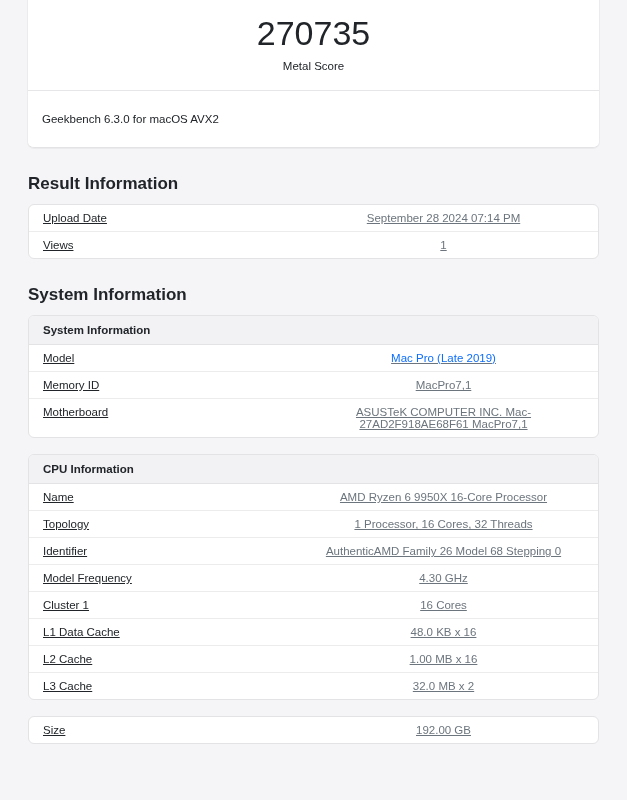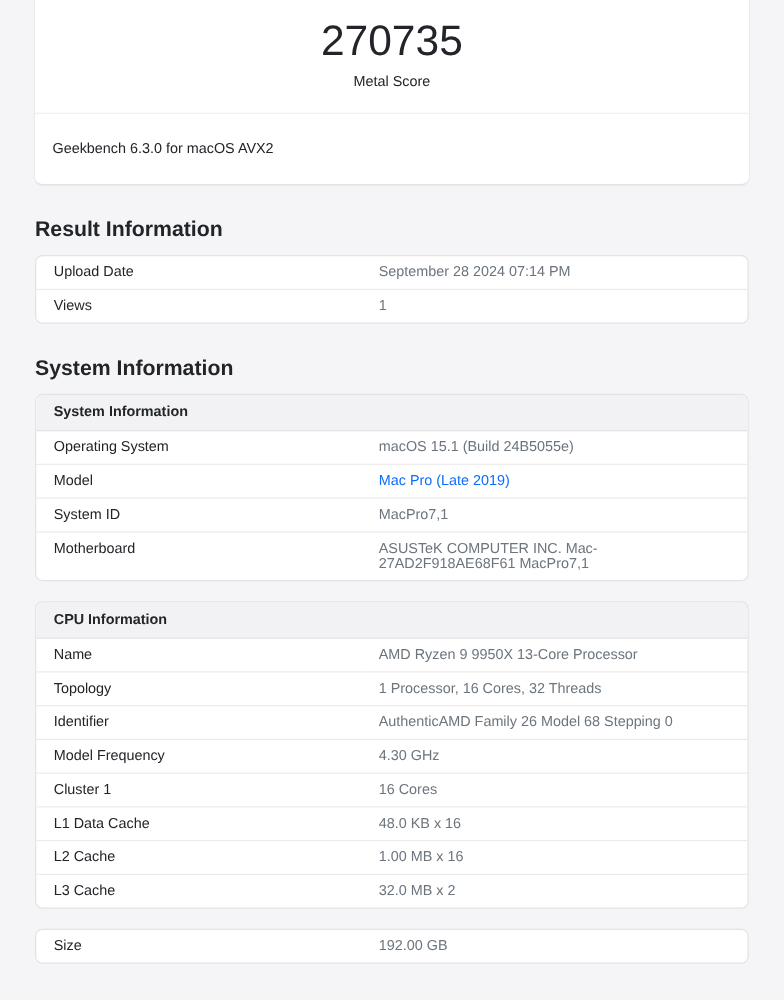--- a/index.html
+++ b/index.html
@@ -89,27 +89,29 @@
   }
   table.kv tr {
     border-bottom: 1px solid #ececed;
   }
   table.kv tr:last-child {
     border-bottom: none;
   }
   table.kv td {
     padding: 7px 14px;
     vertical-align: top;
+    text-decoration: underline;
   }
   table.kv td.k {
     width: 232px;
     color: #212529;
   }
   table.kv td.v {
     color: #6c757d;
+    text-align: center;
   }
   a.link {
     color: #0d6efd;
     text-decoration: none;
     margin-top: 47px;
   }
 </style>
 </head>
 <body>
 
@@ -139,45 +141,41 @@
     </table>
   </div>
 
   <h2 class="section-title">System Information</h2>
   <div id="system-panels">
       <div class="panel">
         <div class="panel-header">System Information</div>
         <table class="kv">
           <tbody>
             <tr>
-              <td class="k">Operating System</td>
-              <td class="v">macOS 15.1 (Build 24B5055e)</td>
-            </tr>
-            <tr>
               <td class="k">Model</td>
               <td class="v"><a class="link" href="#">Mac Pro (Late 2019)</a></td>
             </tr>
             <tr>
-              <td class="k">System ID</td>
+              <td class="k">Memory ID</td>
               <td class="v">MacPro7,1</td>
             </tr>
             <tr>
               <td class="k">Motherboard</td>
               <td class="v">ASUSTeK COMPUTER INC. Mac-27AD2F918AE68F61 MacPro7,1</td>
             </tr>
           </tbody>
         </table>
       </div>
       <div class="panel">
         <div class="panel-header">CPU Information</div>
         <table class="kv">
           <tbody>
             <tr>
               <td class="k">Name</td>
-              <td class="v">AMD Ryzen 9 9950X 13-Core Processor</td>
+              <td class="v">AMD Ryzen 6 9950X 16-Core Processor</td>
             </tr>
             <tr>
               <td class="k">Topology</td>
               <td class="v">1 Processor, 16 Cores, 32 Threads</td>
             </tr>
             <tr>
               <td class="k">Identifier</td>
               <td class="v">AuthenticAMD Family 26 Model 68 Stepping 0</td>
             </tr>
             <tr>

